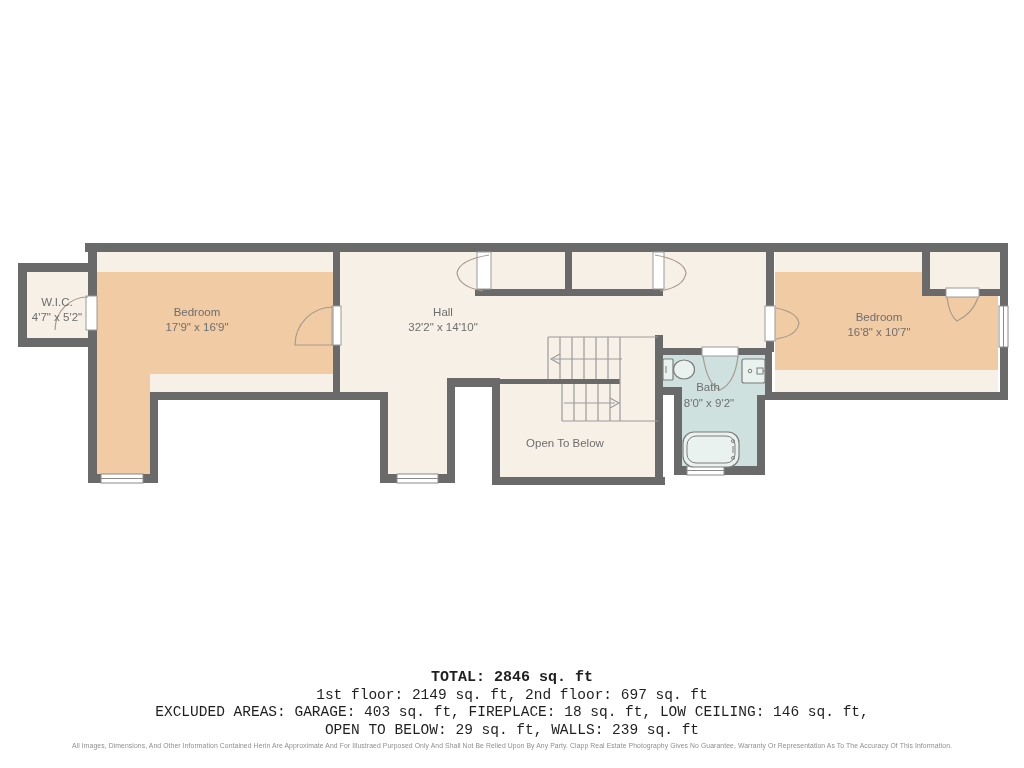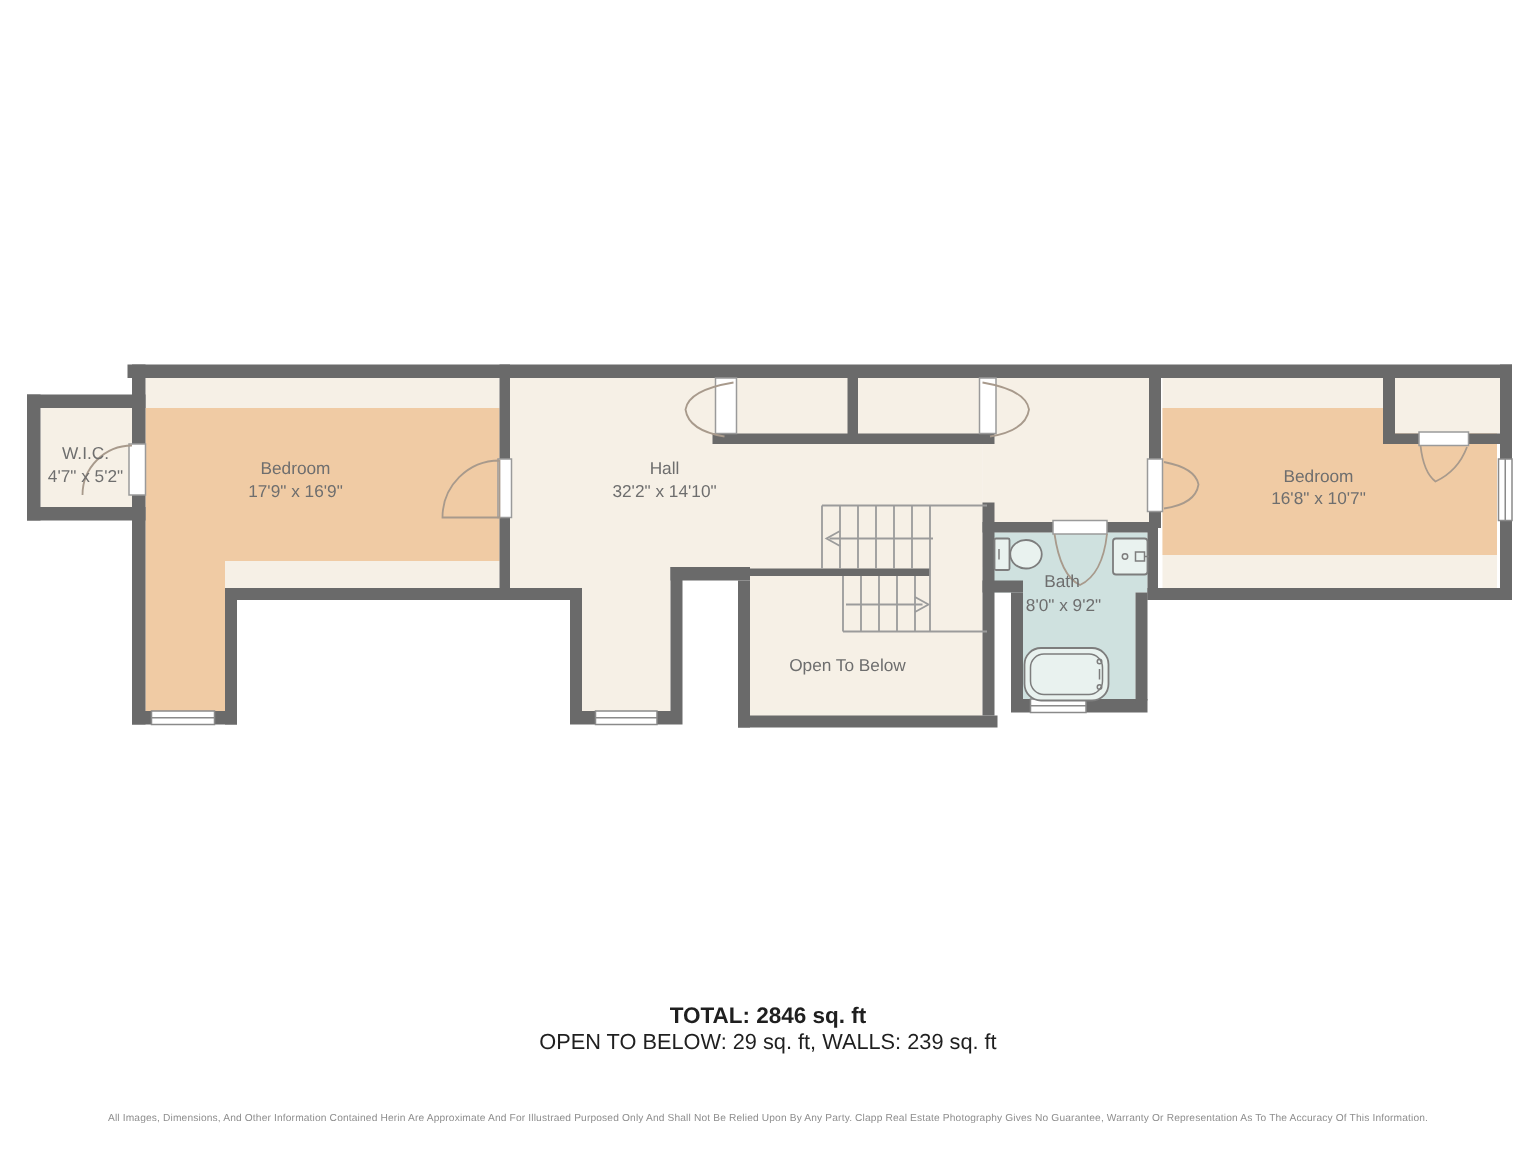--- a/index.html
+++ b/index.html
@@ -22,21 +22,21 @@
   .opening{fill:#ffffff;stroke:#9a9a9a;stroke-width:1;}
   .win{fill:#ffffff;stroke:#8a8a8a;stroke-width:1;}
   .winline{stroke:#8a8a8a;stroke-width:1;}
   .thin{stroke:#9b9b9b;stroke-width:1.2;fill:none;}
   .arc{stroke:#a89a8c;stroke-width:1.2;fill:none;}
   .fix{stroke:#7d7d7d;stroke-width:1.2;fill:#e9f2ef;}
   .fixline{stroke:#7d7d7d;stroke-width:1;fill:none;}
   text.room{fill:var(--label);font-size:11.5px;font-family:"Liberation Sans",sans-serif;}
   .mid{text-anchor:middle;}
   #summary{position:absolute;left:0;top:669px;width:1024px;text-align:center;color:var(--ink);
-           font-size:14.5px;line-height:17.5px;}
+           font-size:14.5px;line-height:17.5px;font-family:Liberation Mono, monospace;}
   #summary .total{font-weight:bold;font-size:15px;}
   #disclaimer{position:absolute;left:0;top:742px;width:1024px;text-align:center;
               color:var(--fine);font-size:6.8px;letter-spacing:0.1px;}
 </style>
 </head>
 <body>
 
 <div id="page">
   <svg width="1024" height="660" viewBox="0 0 1024 660">
 
@@ -189,16 +189,18 @@
       <text class="room mid" x="565" y="447">Open To Below</text>
       <text class="room mid" x="708" y="391">Bath</text>
       <text class="room mid" x="709" y="407">8'0" x 9'2"</text>
       <text class="room mid" x="879" y="321">Bedroom</text>
       <text class="room mid" x="879" y="336">16'8" x 10'7"</text>
     </g>
   </svg>
 
   <div id="summary">
     <div class="total">TOTAL: 2846 sq. ft</div>
+    <div>1st floor: 2149 sq. ft, 2nd floor: 697 sq. ft</div>
+    <div>EXCLUDED AREAS: GARAGE: 403 sq. ft, FIREPLACE: 18 sq. ft, LOW CEILING: 146 sq. ft,</div>
     <div>OPEN TO BELOW: 29 sq. ft, WALLS: 239 sq. ft</div>
   </div>
   <div id="disclaimer">All Images, Dimensions, And Other Information Contained Herin Are Approximate And For Illustraed Purposed Only And Shall Not Be Relied Upon By Any Party. Clapp Real Estate Photography Gives No Guarantee, Warranty Or Representation As To The Accuracy Of This Information.</div>
 </div>
 
 </body></html>

